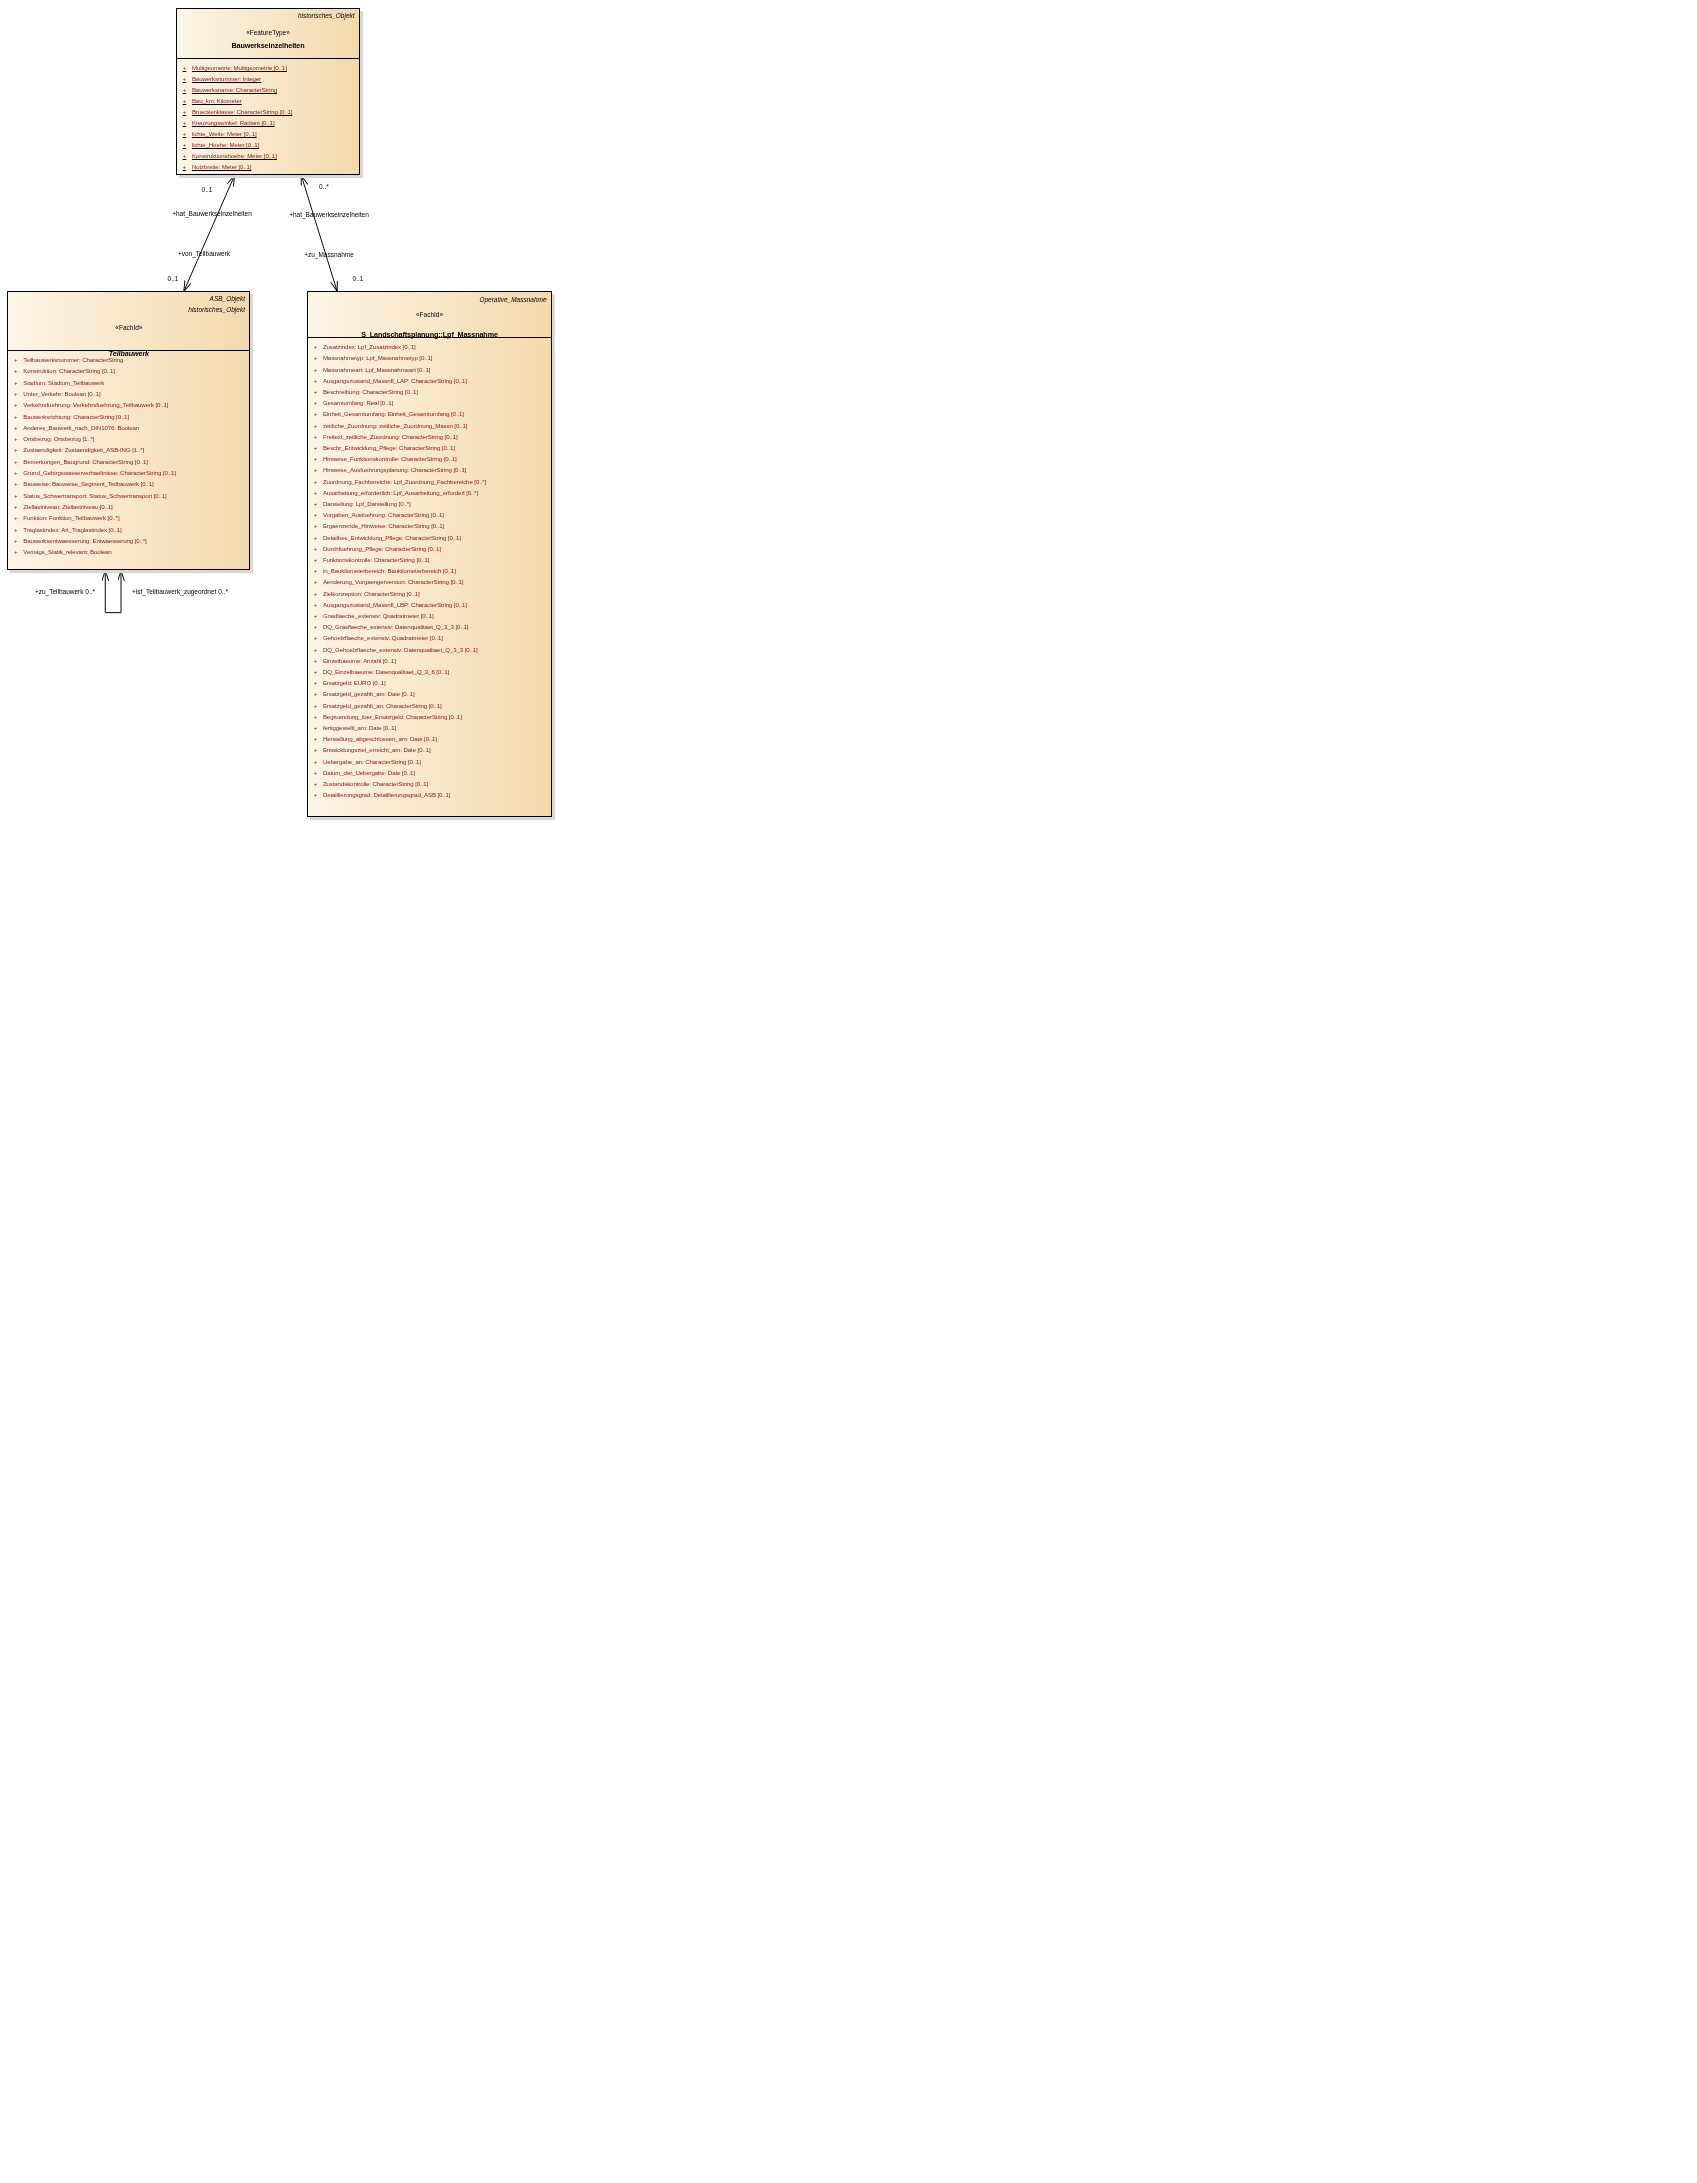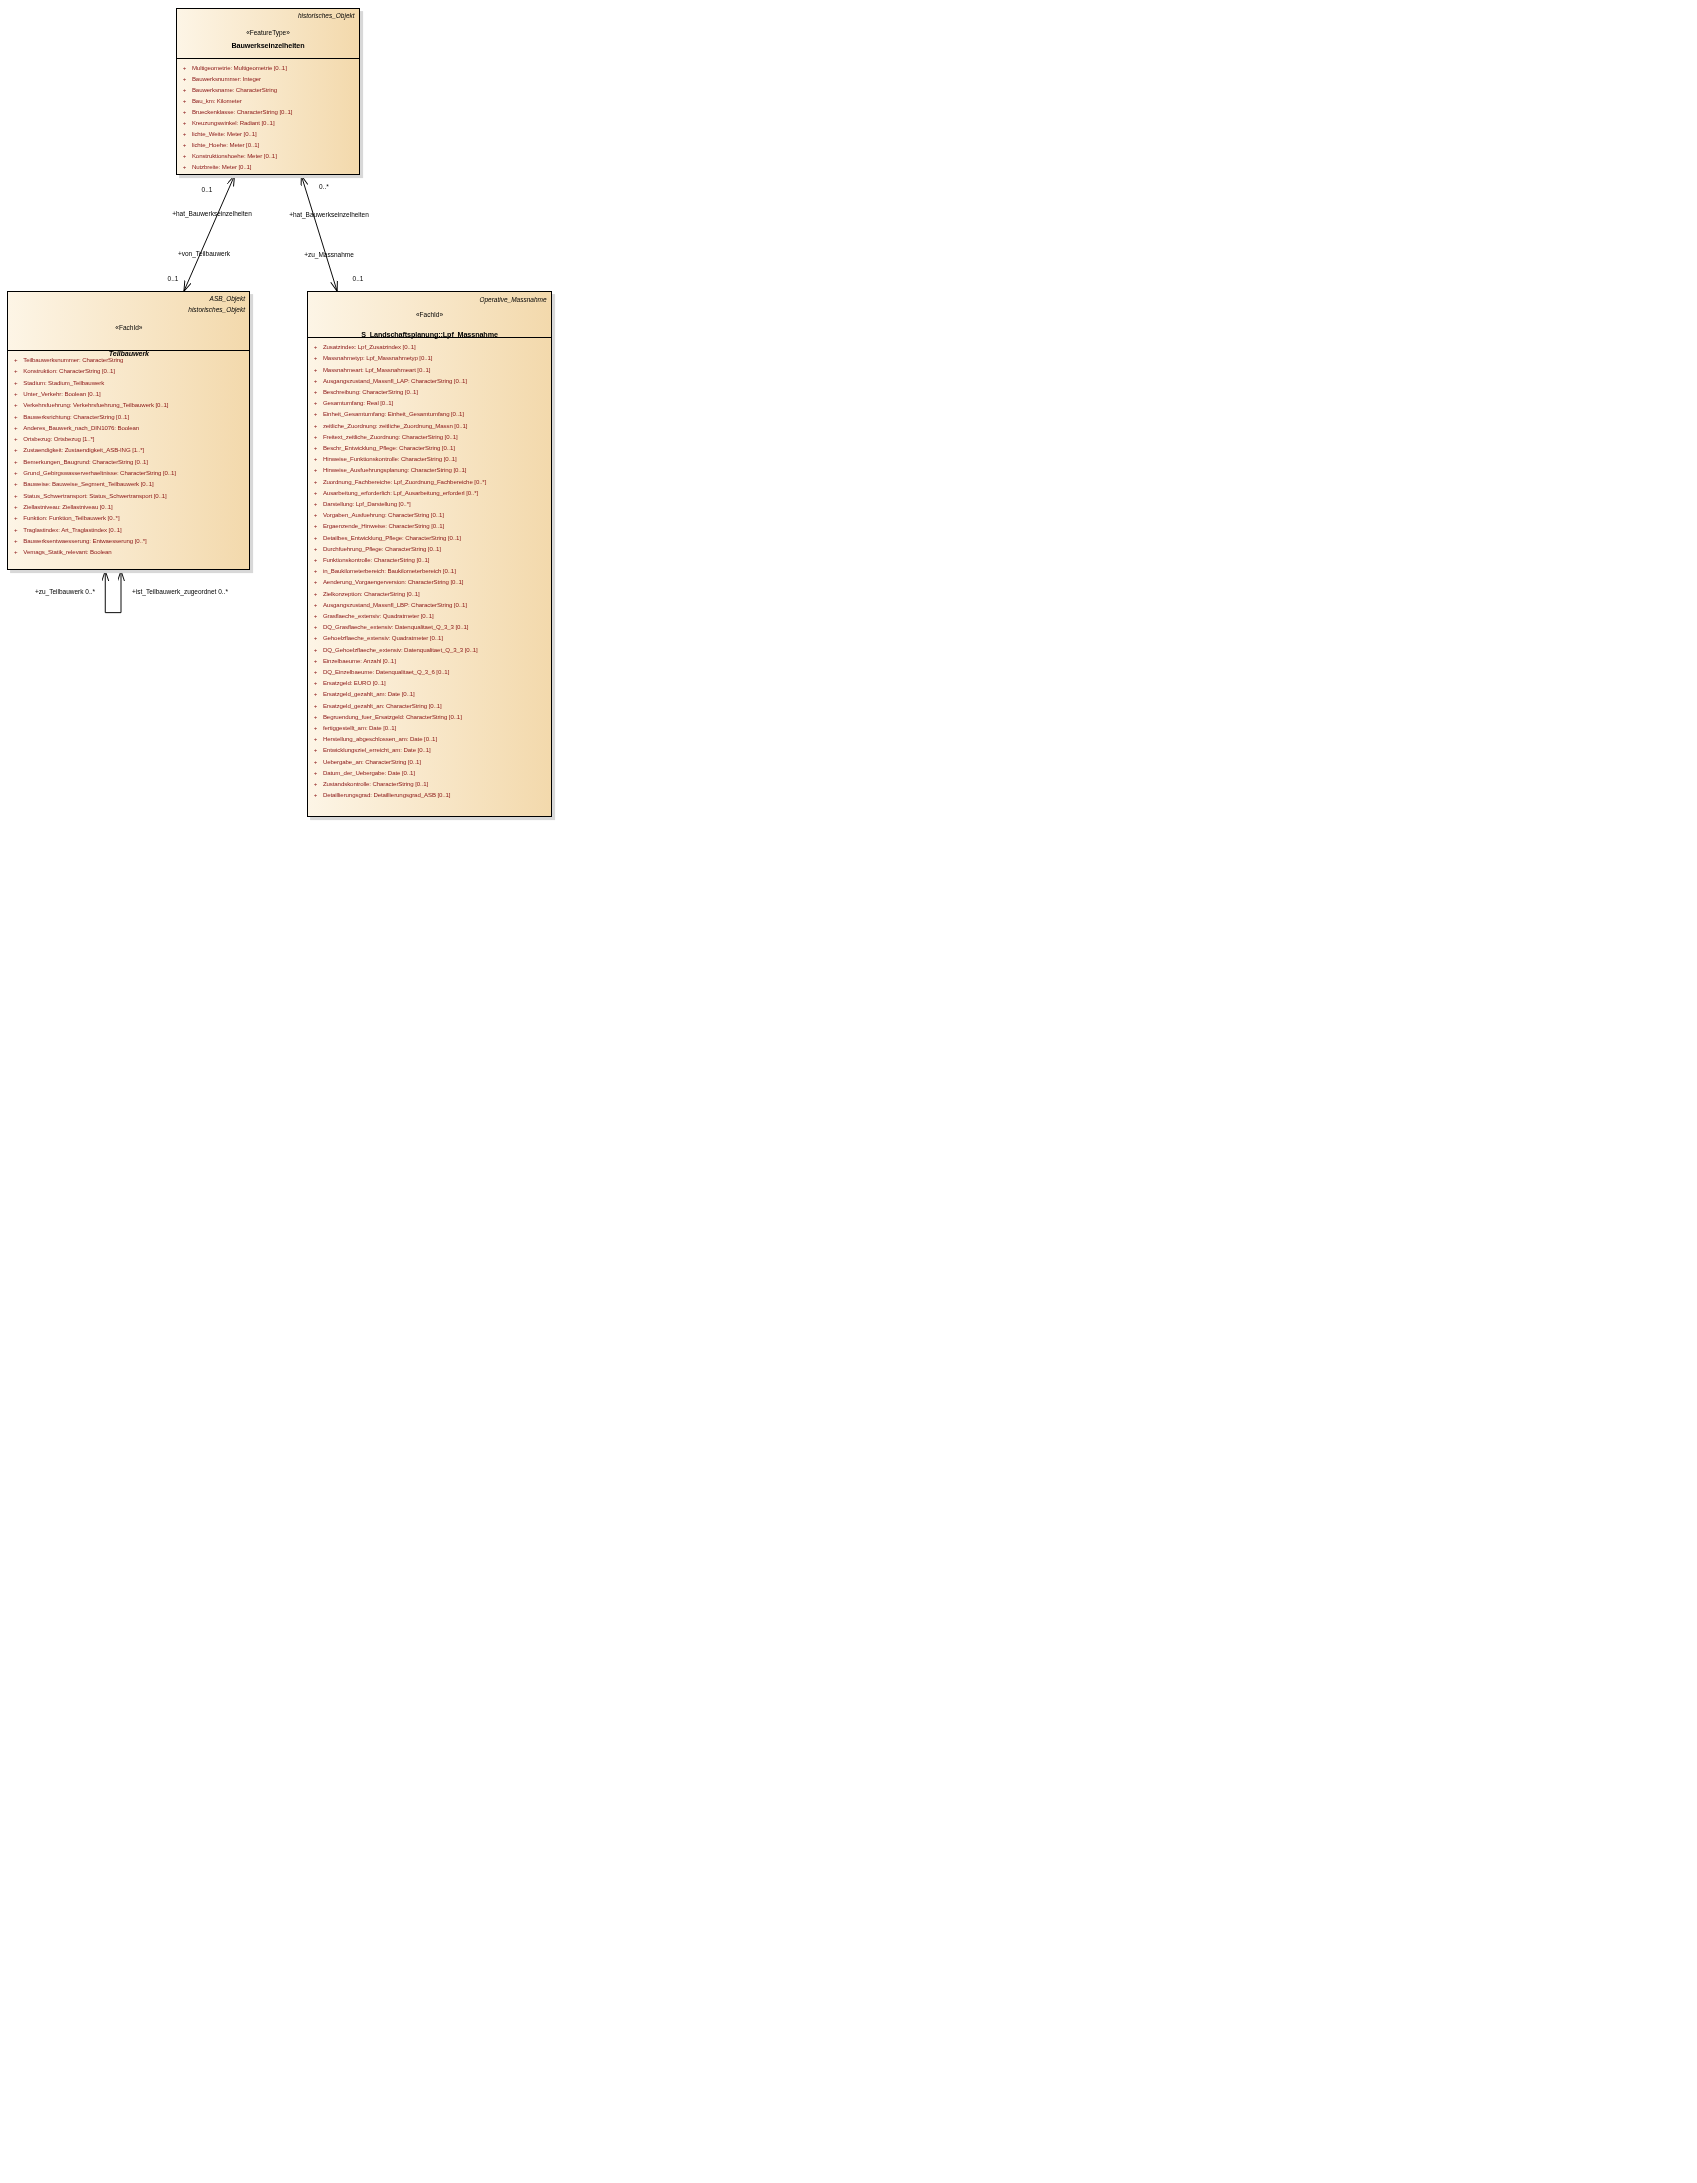--- a/index.html
+++ b/index.html
@@ -62,21 +62,21 @@
       </marker>
       <marker id="ahStart" markerUnits="userSpaceOnUse" markerWidth="30" markerHeight="20" refX="24" refY="8" orient="auto-start-reverse">
         <path d="M 0 0 L 24 8 L 0 16" fill="none" stroke="#000" stroke-width="2.2"></path>
       </marker>
     </defs>
     <path d="M 421 667 L 537 402" marker-start="url(#ahStart)" marker-end="url(#ahEnd)"></path>
     <path d="M 772 667 L 690 402" marker-start="url(#ahStart)" marker-end="url(#ahEnd)"></path>
     <path d="M 241 1307 L 241 1403 L 277 1403 L 277 1307" marker-start="url(#ahStart)" marker-end="url(#ahEnd)"></path>
   </svg>
 
-  <div class="uml-class" style="left:176px;top:8.3px;width:184px;height:167px;">
+  <div class="uml-class" style="left:176px;top:8.3px;width:184px;height:167px;text-decoration:underline;">
     <div class="hdr hdr-top">
       <div class="tag">historisches_Objekt</div>
       <div class="stereo">«FeatureType»</div>
       <div class="cname name">Bauwerkseinzelheiten</div>
     </div>
     <div class="attrs attrs-top">
         <div class="attr-row">
           <span class="plus">+</span>
           <span class="attr-text">Multigeometrie: Multigeometrie [0..1]</span>
         </div>

